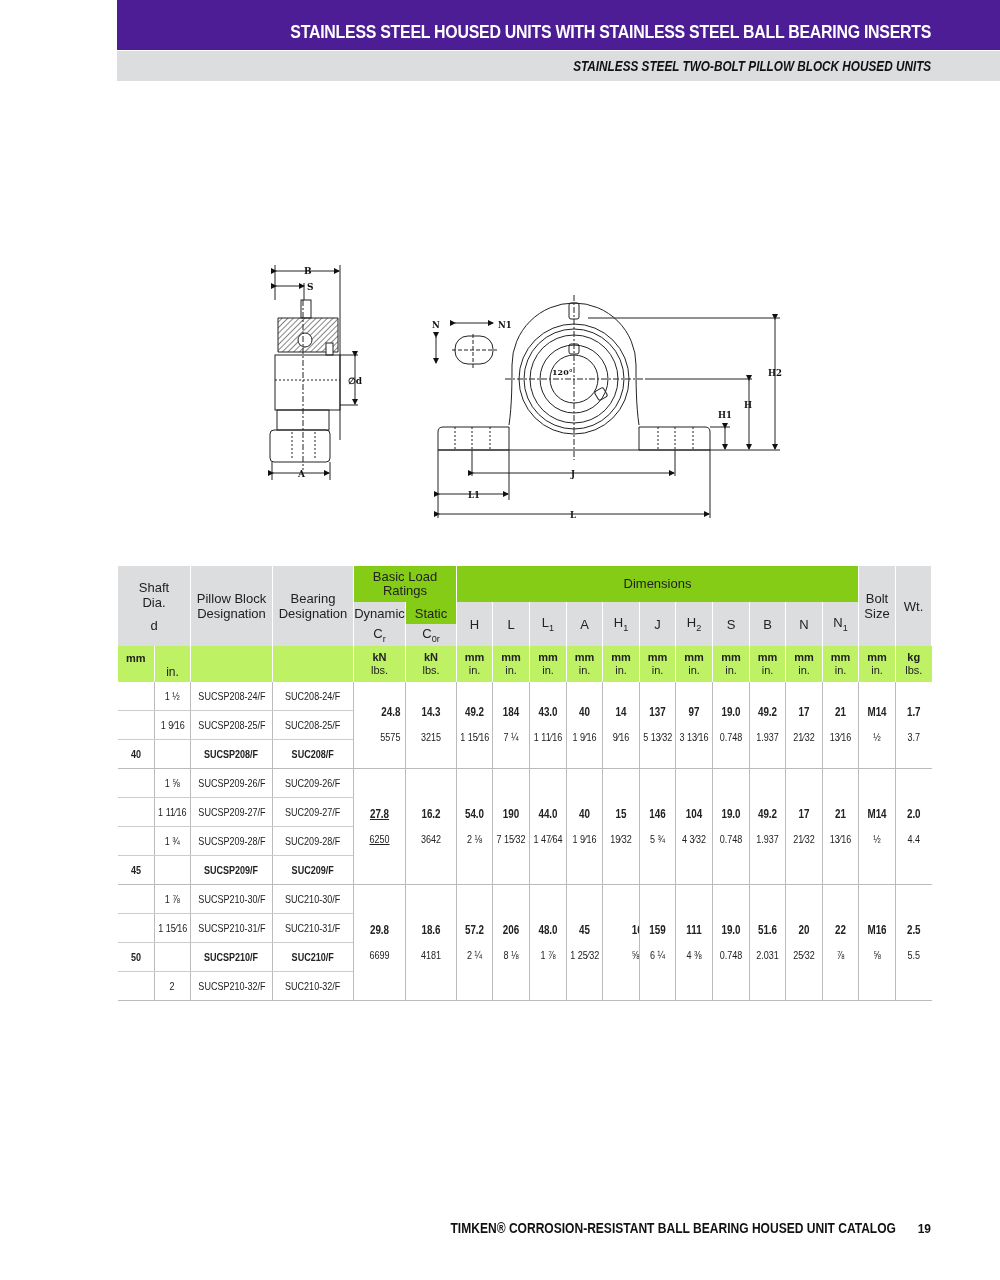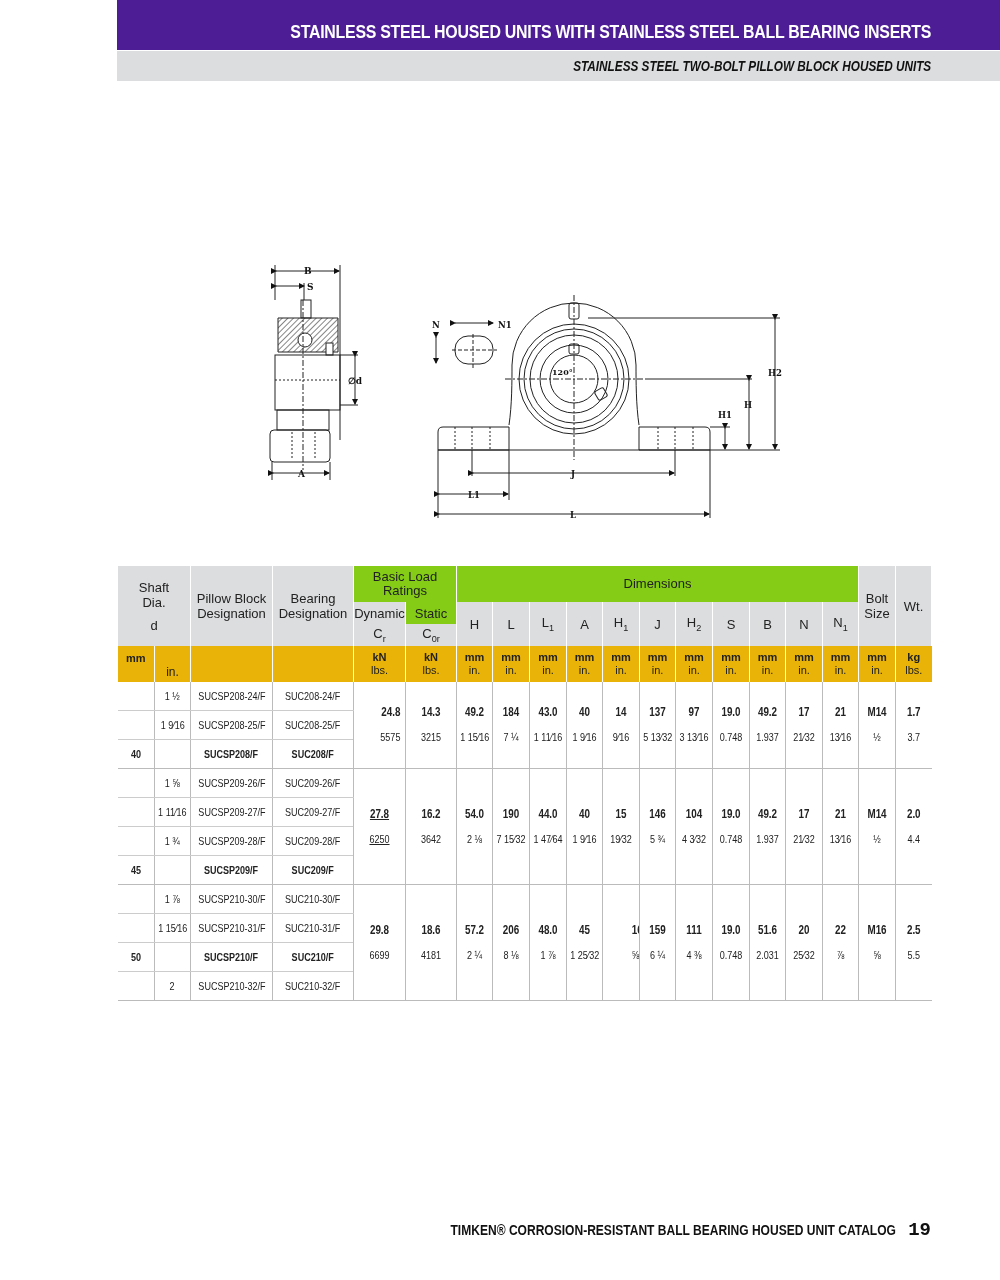--- a/index.html
+++ b/index.html
@@ -9,34 +9,34 @@
   .hdr-gray{position:absolute;left:117px;top:51px;width:883px;height:30px;background:#dcdddf;font-style:italic;}
   .hdr-gray .t{position:absolute;right:69px;top:7px;color:#111;font-weight:bold;font-size:14px;transform:scaleX(0.84);transform-origin:right center;white-space:nowrap;}
 
   .drawing{position:absolute;left:0;top:0;width:1000px;height:560px;}
 
   table.spec{position:absolute;left:117px;top:566px;border-collapse:collapse;table-layout:fixed;width:814px;font-size:12px;}
   table.spec td, table.spec th{padding:0;text-align:center;vertical-align:middle;overflow:hidden;white-space:nowrap;}
   .h-light{background:#dcdddf;color:#222;font-weight:normal;font-size:13px;}
   .h-dark{background:#84cc16;color:#222;font-weight:normal;font-size:13px;}
   table.spec thead th{border-left:1px solid #fff;border-right:1px solid #fff;}
-  .orange td{background:#eab308;font-size:11px;line-height:13px;color:#222;margin-left:33px;}
+  .orange td{background:#bef264;font-size:11px;line-height:13px;color:#222;margin-left:33px;}
   .orange b{font-weight:bold;}
   tbody td{border-left:1px solid #bbb;border-bottom:1px solid #ccc;height:28px;font-size:11px;transform-origin:center;}
   tbody td.first{border-left:none;}
   .b{font-weight:bold;}
   .cond{display:inline-block;transform:scaleX(0.82);}
   .val{line-height:25px;}
   .val .top{font-weight:bold;font-size:12px;display:block;}
   .val .bot{font-size:11px;display:block;}
   .groupend td{border-bottom:1px solid #bbb;}
 
   .footer{position:absolute;right:69px;top:1219px;white-space:nowrap;font-weight:bold;color:#111;}
   .footer .cat{font-size:14px;display:inline-block;transform:scaleX(0.86);transform-origin:right center;}
-  .footer .pg{font-size:19px;margin-left:8px;font-family:Liberation Mono, monospace;}
+  .footer .pg{font-size:12px;margin-left:17px;}
   sub,sup{font-size:70%;}
 </style>
 </head>
 <body>
 
 <div class="hdr-black">
   <span class="t">STAINLESS STEEL HOUSED UNITS WITH STAINLESS STEEL BALL BEARING INSERTS</span>
 </div>
 <div class="hdr-gray">
   <span class="t">STAINLESS STEEL TWO-BOLT PILLOW BLOCK HOUSED UNITS</span>

